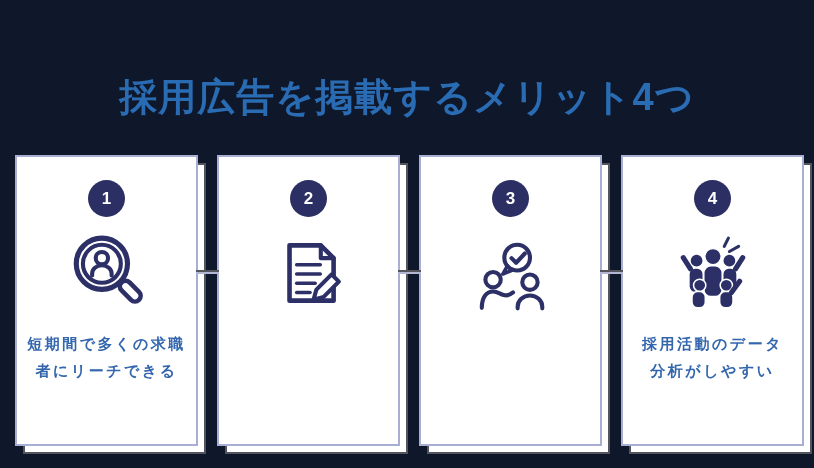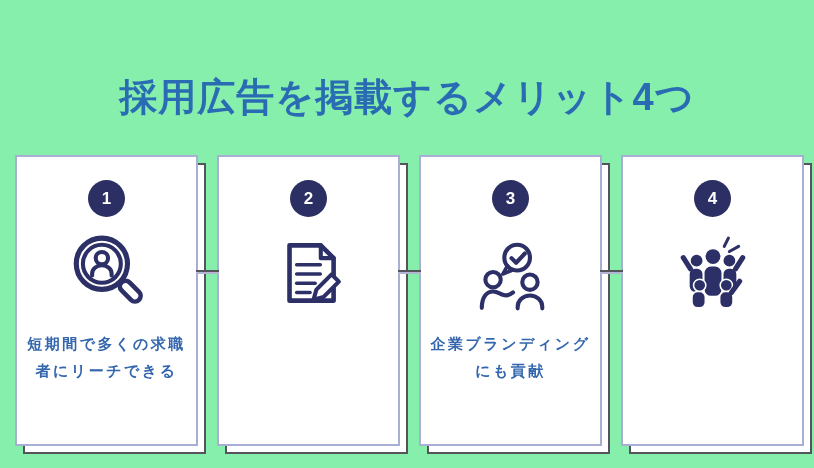--- a/index.html
+++ b/index.html
@@ -1,17 +1,17 @@
 <!DOCTYPE html>
 <html><head>
 <meta charset="utf-8">
 <style>
   html,body{margin:0;padding:0;background:#fff;}
   .stage{
-    position:relative;width:814px;height:468px;background:#86efac;
+    position:relative;width:814px;height:468px;background:#0f172a;
     overflow:hidden;font-family:"Liberation Sans","DejaVu Sans",sans-serif;
   }
   .title{
     position:absolute;top:72px;left:0;width:814px;text-align:center;
     font-size:38px;font-weight:700;color:#2a6cb3;letter-spacing:1px;
   }
   .card{position:absolute;top:155px;width:183px;height:291px;}
   .card-back{
     position:absolute;left:8px;top:8px;width:183px;height:291px;
     box-sizing:border-box;background:#ffffff;border:2px solid #54545c;
@@ -95,22 +95,20 @@
         <svg viewBox="0 0 80 80" fill="none" stroke="#2c3067" stroke-linecap="round" stroke-linejoin="round">
           <circle cx="46" cy="25" r="12.5" stroke-width="4"></circle>
           <path d="M36.5 33 L32 41 L42 37" stroke-width="3.5"></path>
           <path d="M40.5 25.5 l4.5 4.5 L53.5 21" stroke-width="4"></path>
           <circle cx="22.5" cy="46.5" r="7.5" stroke-width="4"></circle>
           <path d="M11.5 74 c0-11 5-16 11-16 4.5 0 6.5 2.5 10.5 3.5 3.5 0.9 6.5 -0.5 9 -2.5" stroke-width="4"></path>
           <circle cx="58.5" cy="49" r="7.5" stroke-width="4"></circle>
           <path d="M46.5 74.5 v-1.5 a12 11 0 0 1 24 0 v1.5" stroke-width="4"></path>
         </svg>
       </div>
-      <div class="card-text">企業ブランディング
-にも貢献</div>
     </div>
   </div>
 
   <div class="card card4">
     <div class="card-back"></div>
     <div class="card-front">
       <div class="num-circle">4</div>
       <div class="icon-box">
         <svg viewBox="0 0 80 80">
           <g stroke="#2c3067" stroke-width="3" stroke-linecap="round" fill="none">
@@ -129,20 +127,22 @@
             <circle cx="53" cy="52" r="6"></circle>
             <rect x="46.5" y="58" width="13" height="16" rx="5.5"></rect>
           </g>
           <g stroke="#2c3067" stroke-width="5" stroke-linecap="round" fill="none">
             <path d="M18 36 L11 25"></path>
             <path d="M62 36 L69 25"></path>
             <path d="M58 59 L66 48"></path>
           </g>
         </svg>
       </div>
+      <div class="card-text">採用活動のデータ
+分析がしやすい</div>
     </div>
   </div>
 
   <div class="connector conn1">
     <div class="ln-dark"></div>
     <div class="ln-light"></div>
   </div>
   <div class="connector conn2">
     <div class="ln-dark"></div>
     <div class="ln-light"></div>

